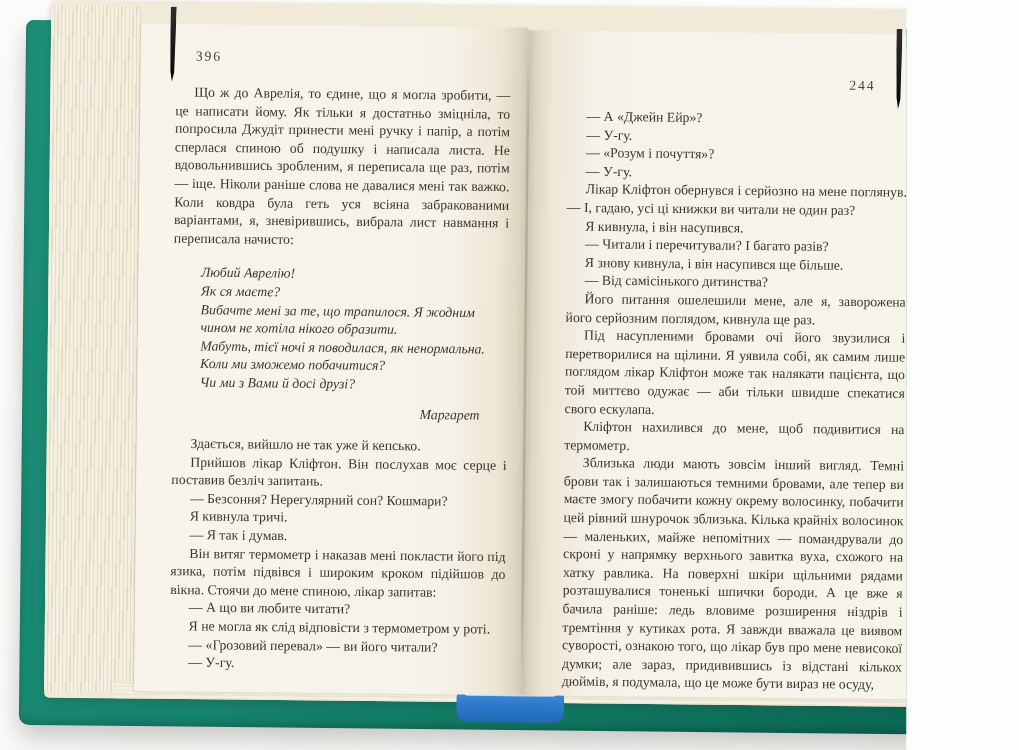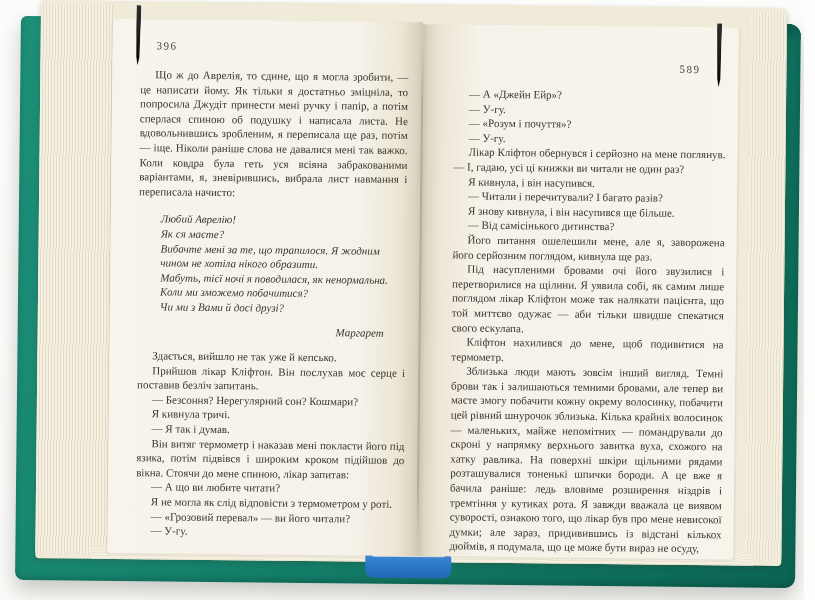--- a/index.html
+++ b/index.html
@@ -14,21 +14,21 @@
     --ribbon-black:#181818;
     --spine-blue:#2e7ccc;
     --headband-light:#dde7f2;
   }
   *{box-sizing:border-box;margin:0;padding:0;}
   html,body{width:815px;height:600px;overflow:hidden;}
   body{
     background:#fdfdfc;
     font-family:"Liberation Serif","DejaVu Serif",serif;
   }
-  .photo{position:relative;width:804px;height:600px;background:linear-gradient(180deg,#fcfcfb 0%,#fafaf8 100%);overflow:hidden;}
+  .photo{position:relative;width:725px;height:600px;background:linear-gradient(180deg,#fcfcfb 0%,#fafaf8 100%);overflow:hidden;}
   .book{position:absolute;left:14px;top:6px;width:788px;height:586px;transform:rotate(0.6deg);transform-origin:50% 50%;}
   .cover{
     position:absolute;left:4px;top:14px;width:780px;height:564px;
     background:linear-gradient(112deg,#1d8f77 0%,var(--cover-green) 38%,#0e6f5b 78%,var(--cover-green-dark) 100%);
     border-radius:6px 12px 10px 8px;
     box-shadow:0 10px 20px rgba(70,70,65,.28), inset 0 -3px 6px rgba(0,0,0,.18);
   }
   .cover-top-edge{
     position:absolute;right:0;top:0;left:52%;height:17px;
     background:linear-gradient(180deg,var(--cover-top-dark) 0%,#0c6757 85%,rgba(12,103,87,0) 100%);
@@ -145,21 +145,21 @@
           <p class="para p-normal">— Я так і думав.</p>
           <p class="para p-normal">Він витяг термометр і наказав мені покласти його під язика, потім підвівся і широким кроком підійшов до вікна. Стоячи до мене спиною, лікар запитав:</p>
           <p class="para p-normal">— А що ви любите читати?</p>
           <p class="para p-normal">Я не могла як слід відповісти з термометром у роті.</p>
           <p class="para p-normal">— «Грозовий перевал» — ви його читали?</p>
           <p class="para p-normal">— У-гу.</p>
         </div>
     </div>
 
     <div class="page page-right">
-      <div class="pagenum pagenum-right">589</div>
+      <div class="pagenum pagenum-right">244</div>
       <div class="text-block text-right">
           <p class="para p-normal">— А «Джейн Ейр»?</p>
           <p class="para p-normal">— У-гу.</p>
           <p class="para p-normal">— «Розум і почуття»?</p>
           <p class="para p-normal">— У-гу.</p>
           <p class="para p-normal">Лікар Кліфтон обернувся і серйозно на мене поглянув. — І, гадаю, усі ці книжки ви читали не один раз?</p>
           <p class="para p-normal">Я кивнула, і він насупився.</p>
           <p class="para p-normal">— Читали і перечитували? І багато разів?</p>
           <p class="para p-normal">Я знову кивнула, і він насупився ще більше.</p>
           <p class="para p-normal">— Від самісінького дитинства?</p>

